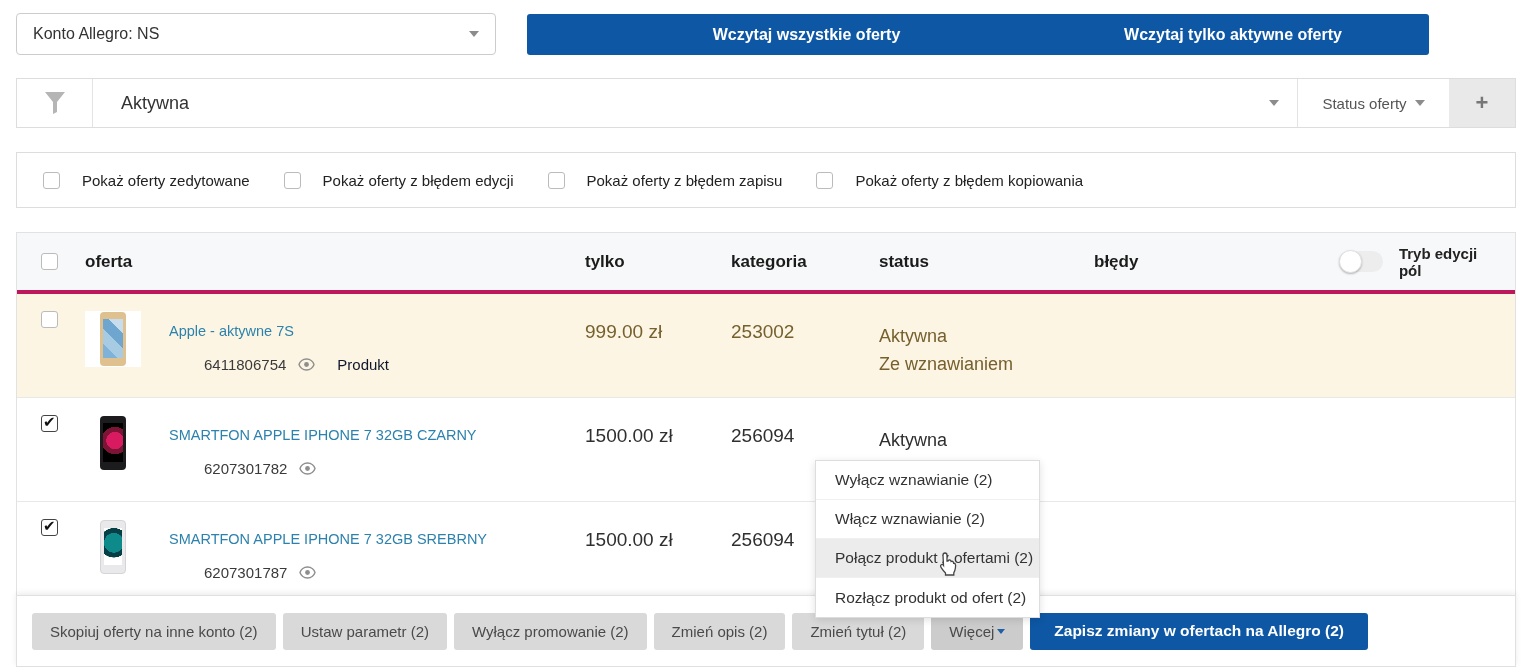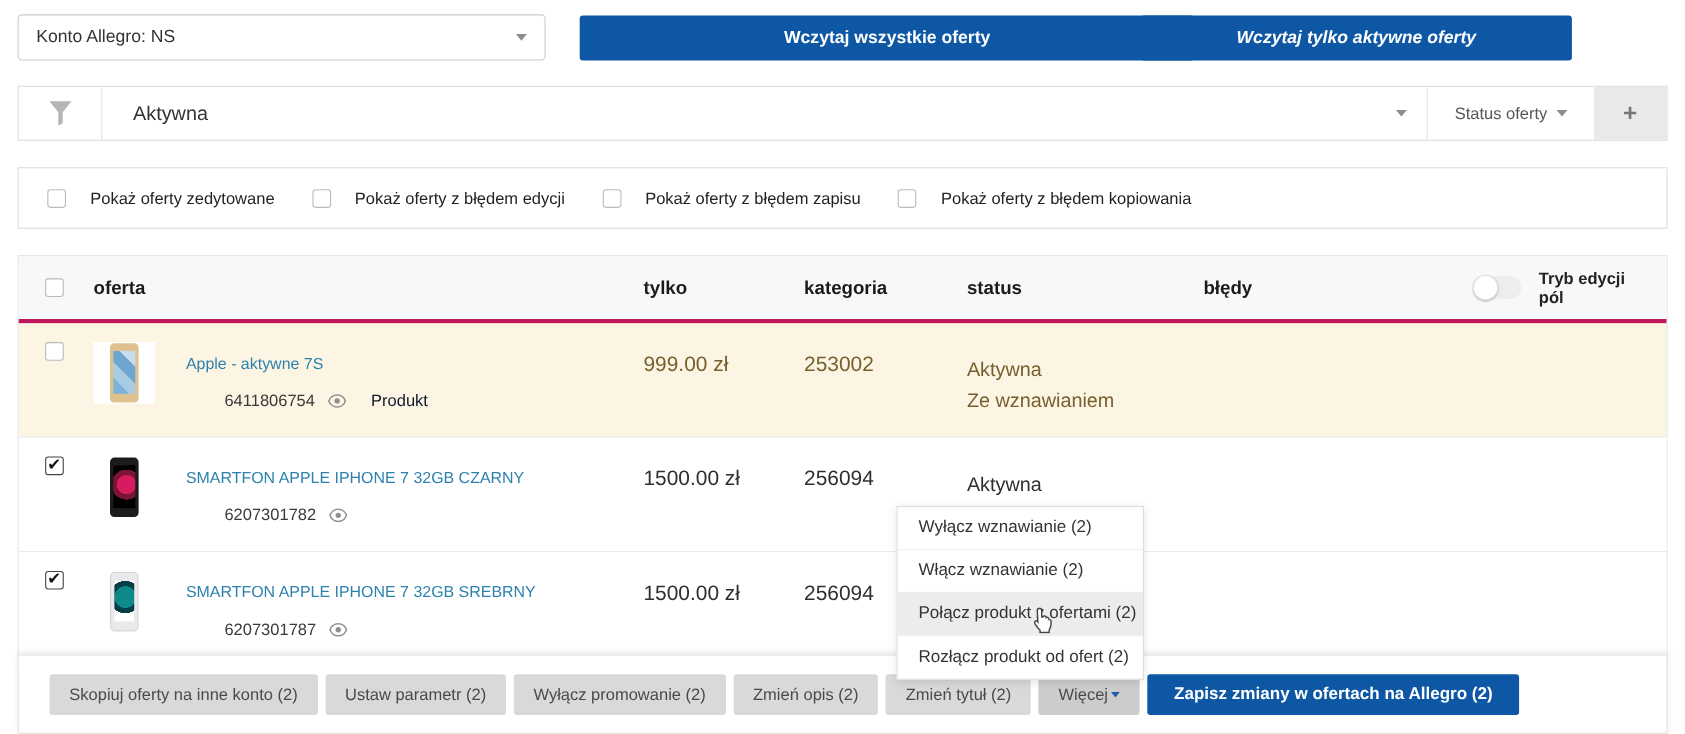--- a/index.html
+++ b/index.html
@@ -9,21 +9,21 @@
   
   .top-bar { position: relative; height: 70px; }
   .account-select { position: absolute; left: 16px; top: 13px; width: 480px; height: 42px;
     border: 1px solid #ccc; border-radius: 4px; display: flex; align-items: center;
     padding: 0 16px; font-size: 16px; color: #333; cursor: pointer; }
   .account-select .caret { margin-left: auto; }
   .btn-primary { position: absolute; top: 14px; height: 41px; background: #0d57a4;
     color: #fff; font-size: 16px; font-weight: bold; border: none; border-radius: 3px;
     display: flex; align-items: center; justify-content: center; cursor: pointer; }
   .btn-load-all { left: 527px; width: 559px; }
-  .btn-load-active { left: 1037px; width: 392px; font-style: italic; }
+  .btn-load-active { left: 1037px; width: 392px; }
 
   .caret { width: 0; height: 0; border-left: 5px solid transparent; border-right: 5px solid transparent;
     border-top: 6px solid #8c8c8c; display: inline-block; }
 
   
   .filter-bar { margin: 8px 16px 0; height: 50px; border: 1px solid #ddd; display: flex; align-items: stretch; }
   .funnel-cell { width: 76px; border-right: 1px solid #e3e3e3; display: flex; align-items: center; justify-content: center; }
   .filter-value-cell { flex: 1; display: flex; align-items: center; padding: 0 18px 0 28px;
     font-size: 18px; color: #333; cursor: pointer; }
   .filter-value-cell .caret { margin-left: auto; }
@@ -86,21 +86,21 @@
   .menu-item { height: 39px; display: flex; align-items: center; padding-left: 19px;
     font-size: 15.5px; color: #333; border-bottom: 1px solid #f0f0f0; cursor: pointer; }
   .menu-item:last-child { border-bottom: none; }
   .menu-item.highlighted { background: #ececec; }
 
   .cursor-icon { position: absolute; left: 938px; top: 552px; z-index: 60; pointer-events: none; }
 
   
   .action-bar { position: absolute; left: 16px; right: 16px; bottom: 0; height: 72px; background: #fff;
     border: 1px solid #e0e0e0; box-shadow: 0 -2px 6px rgba(0,0,0,.08); z-index: 10;
-    display: flex; align-items: center; gap: 7px; padding: 0 28px; }
+    display: flex; align-items: center; gap: 7px; padding: 0 15px; }
   .btn-gray { height: 37px; background: #d9d9d9; border: none; border-radius: 3px; color: #4a4a4a;
     font-size: 15px; padding: 0 18px; cursor: pointer; white-space: nowrap; font-family: inherit; }
   .btn-more { background: #cccccc; display: inline-flex; align-items: center; gap: 3px; }
   .btn-more .caret { border-top-color: #1e5fa8; border-left-width: 4px; border-right-width: 4px; border-top-width: 5px; }
   .btn-save { position: static; height: 37px; padding: 0 24px; font-size: 15.5px; }
 </style>
 </head>
 <body>
 
 <div class="top-bar">

